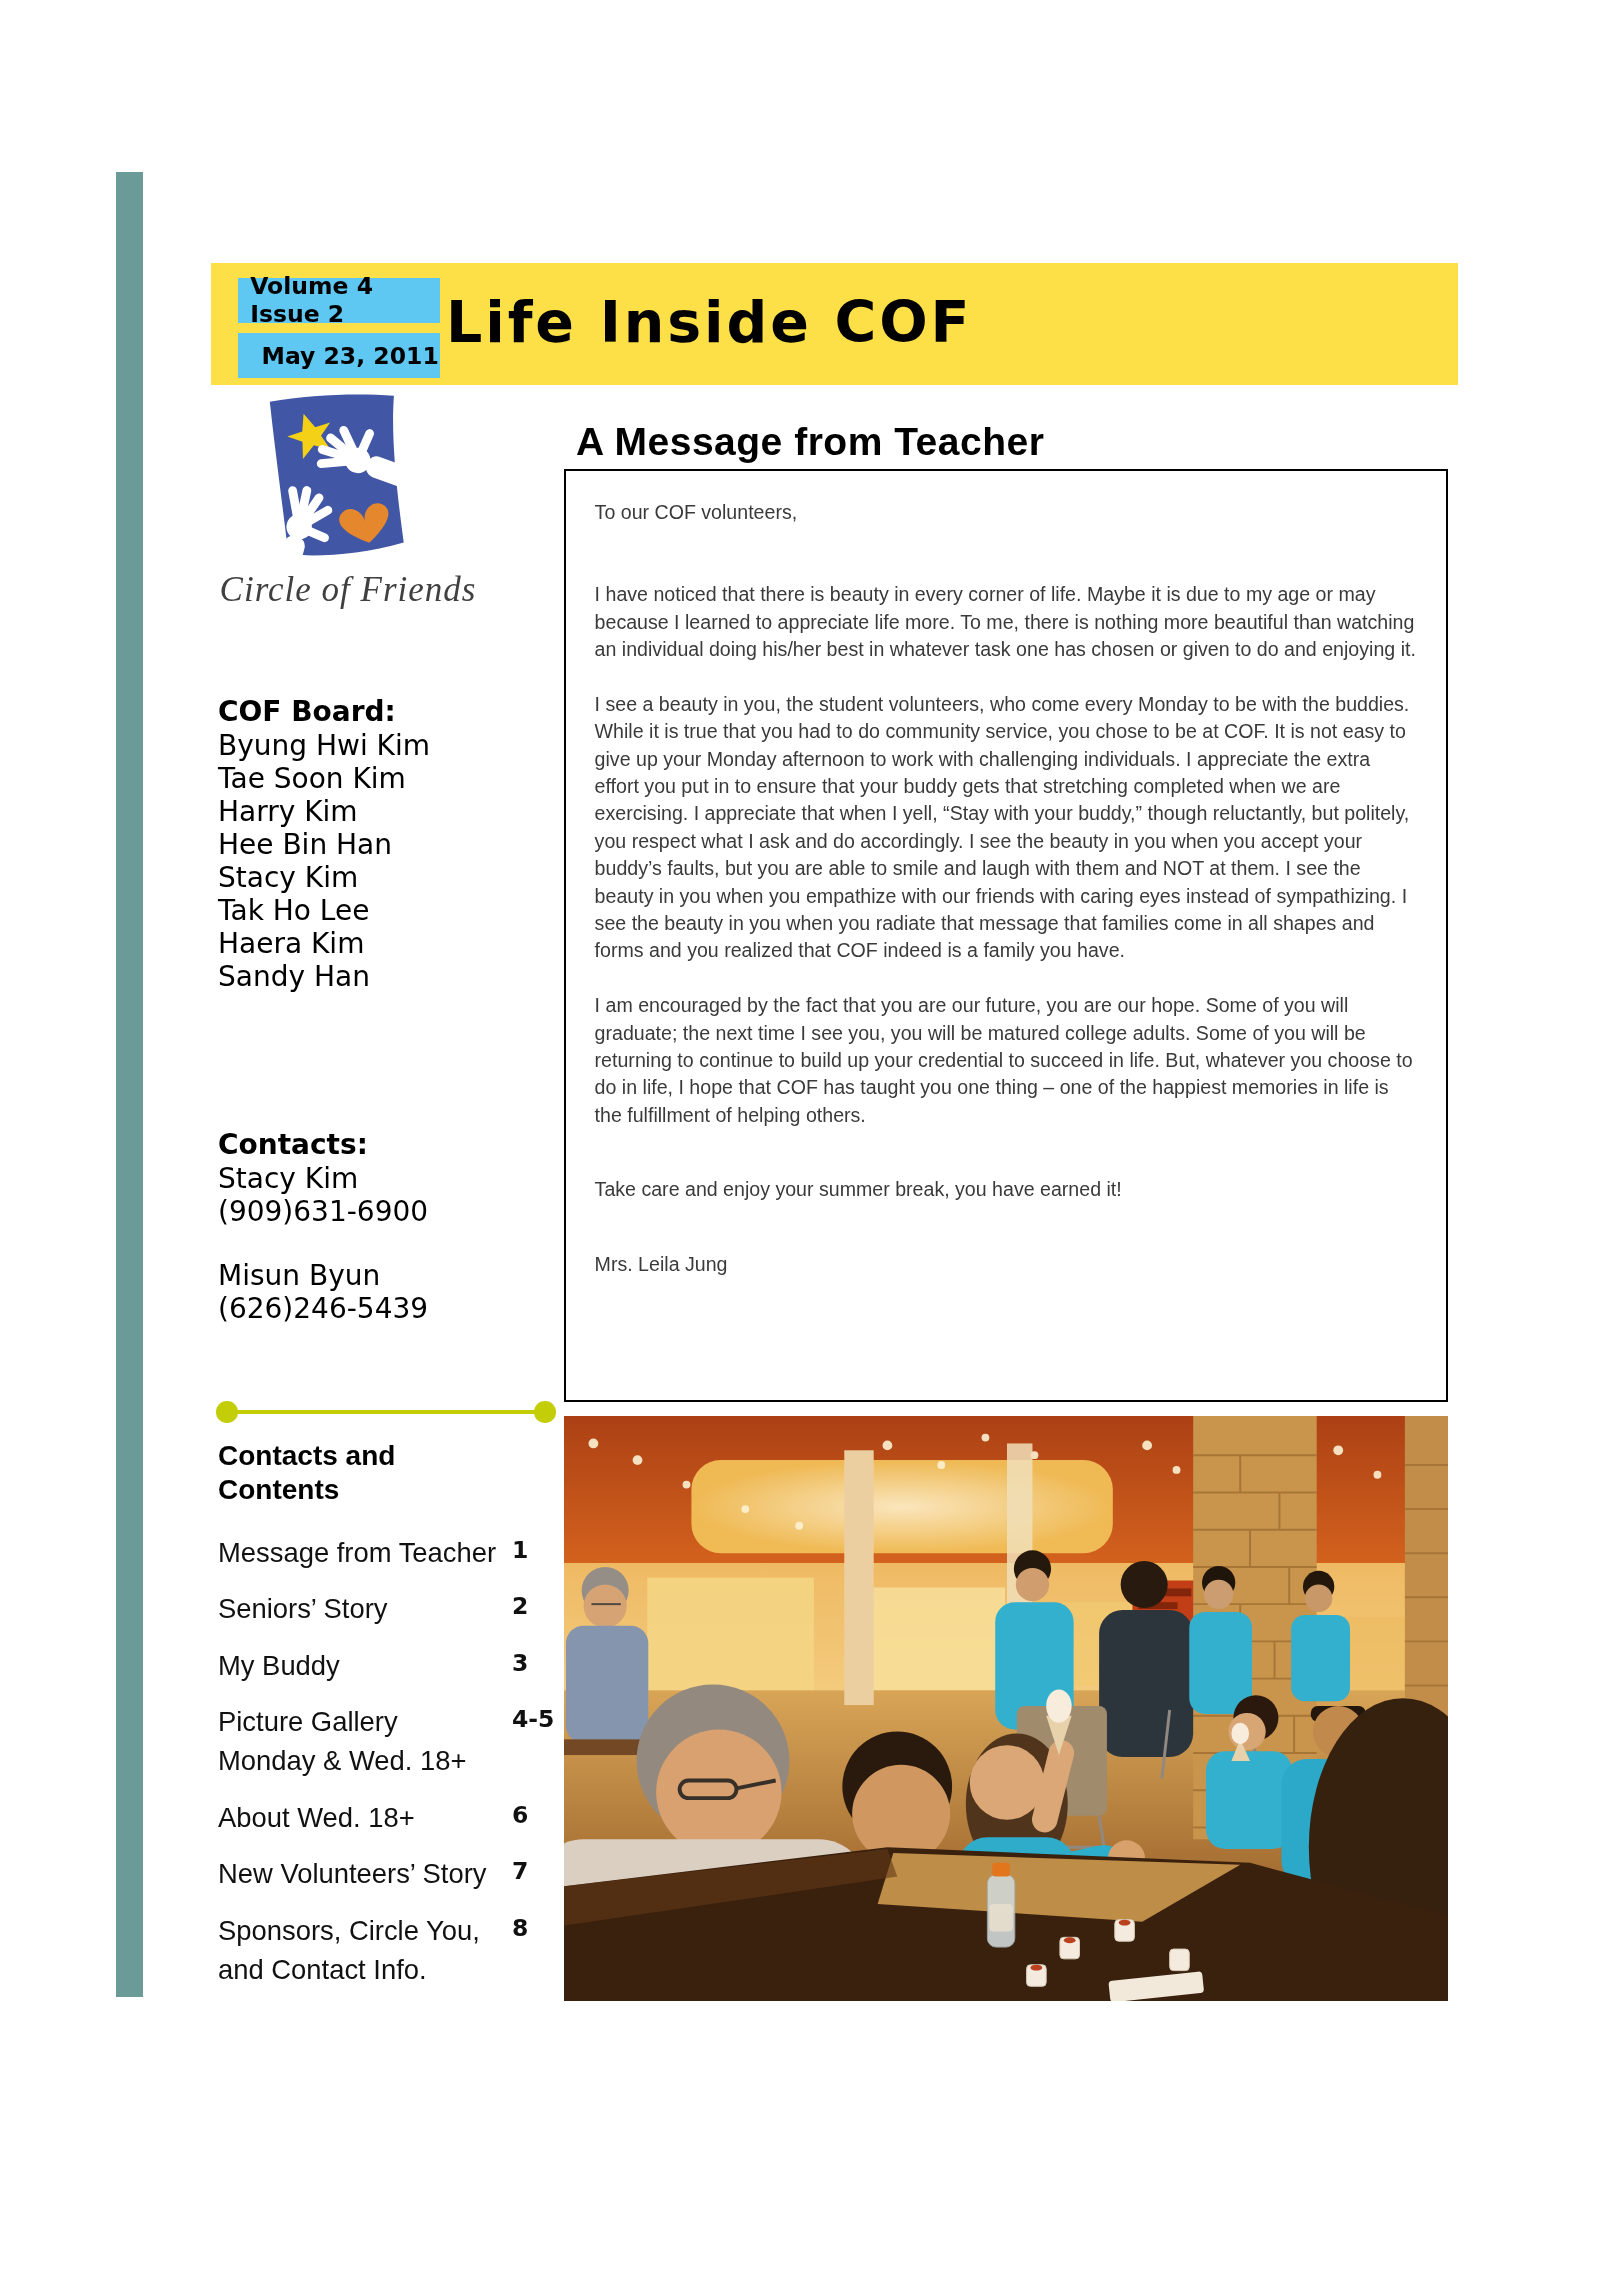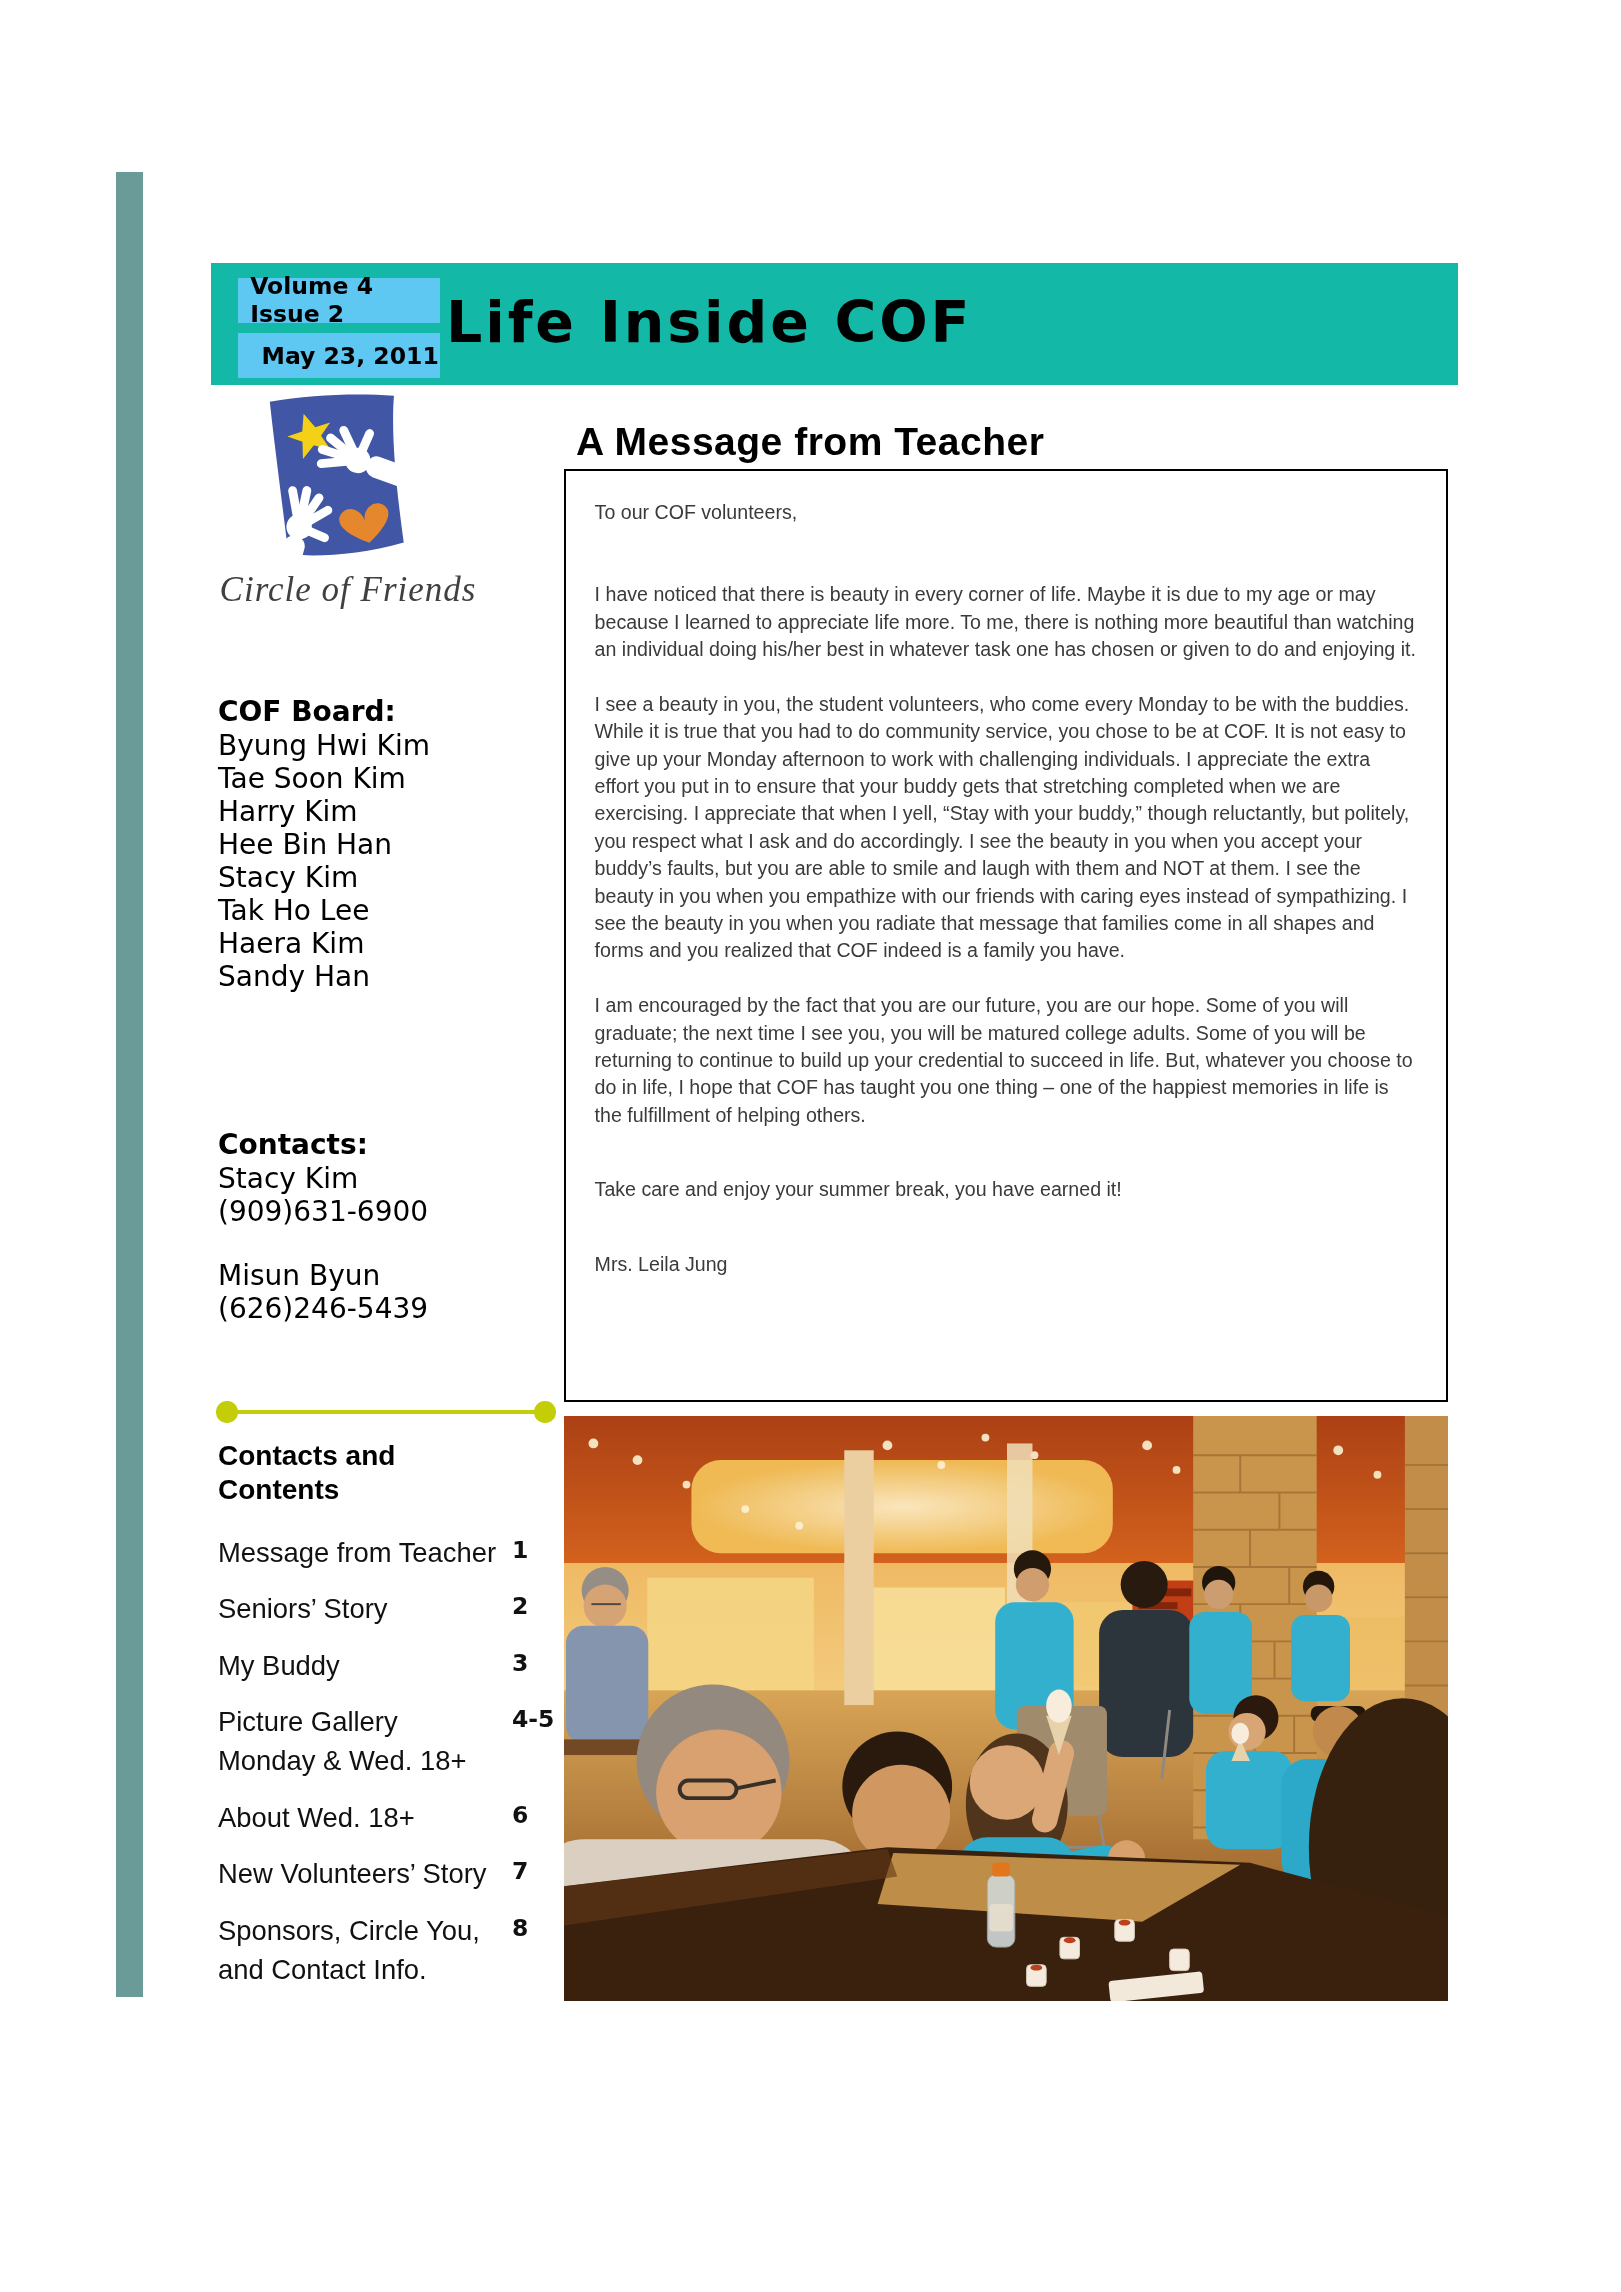--- a/index.html
+++ b/index.html
@@ -1,21 +1,21 @@
 <!DOCTYPE html>
 <html><head>
 <meta charset="utf-8">
 <style>
   html,body{margin:0;padding:0;background:#fff;}
   body{width:1621px;height:2293px;position:relative;font-family:"Liberation Sans",sans-serif;color:#000;}
   .page{position:absolute;inset:0;background:#fff;overflow:hidden;}
 
   .accent-bar{position:absolute;left:116px;top:172px;width:27.4px;height:1825px;background:#6b9b98;}
 
-  .header{position:absolute;left:211px;top:263px;width:1247px;height:122px;background:#14b8a6;}
+  .header{position:absolute;left:211px;top:263px;width:1247px;height:122px;background:#fde047;}
   .badge{position:absolute;left:26.5px;width:202px;height:45px;background:#5ec7f2;font-weight:bold;
          font-size:23.5px;display:flex;align-items:center;padding-left:12.7px;box-sizing:border-box;
          font-family:"DejaVu Sans",sans-serif;}
   .badge-volume{top:14.7px;}
   .badge-date{top:70px;padding-left:24px;}
   .title{position:absolute;left:235px;right:9.8px;top:25.5px;text-align:left;font-size:57px;
          font-weight:bold;font-family:"DejaVu Sans",sans-serif;letter-spacing:2.9px;}
 
   .logo{position:absolute;left:201px;top:390px;width:294px;margin:0;text-align:center;}
   .logo svg{display:block;}

